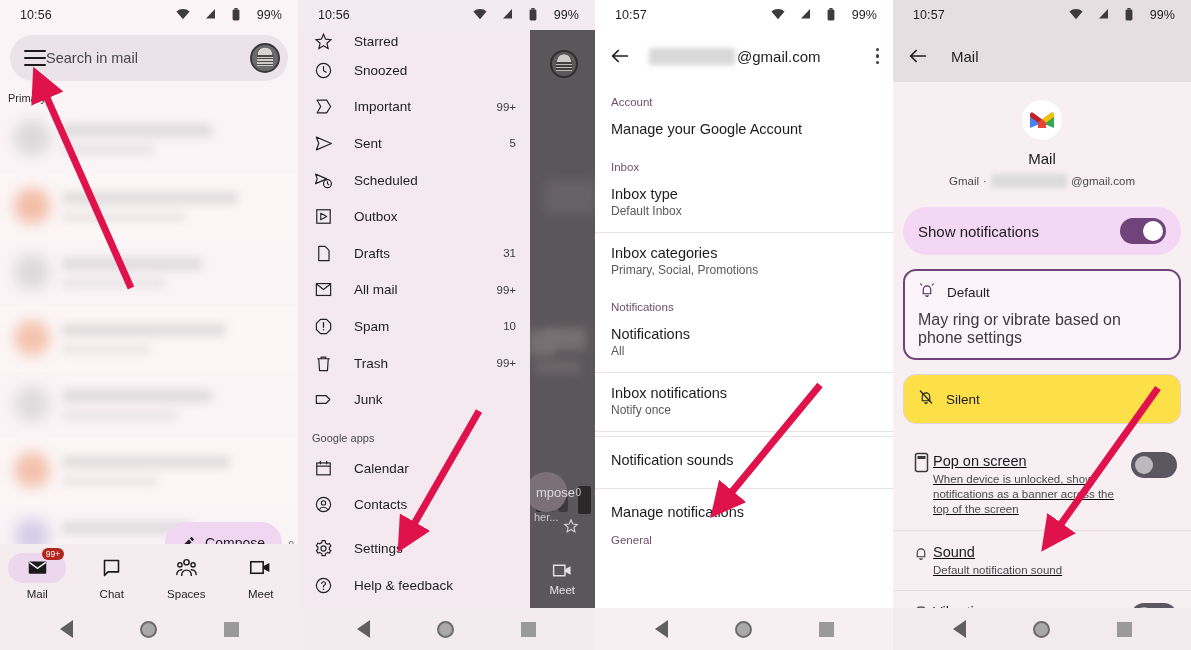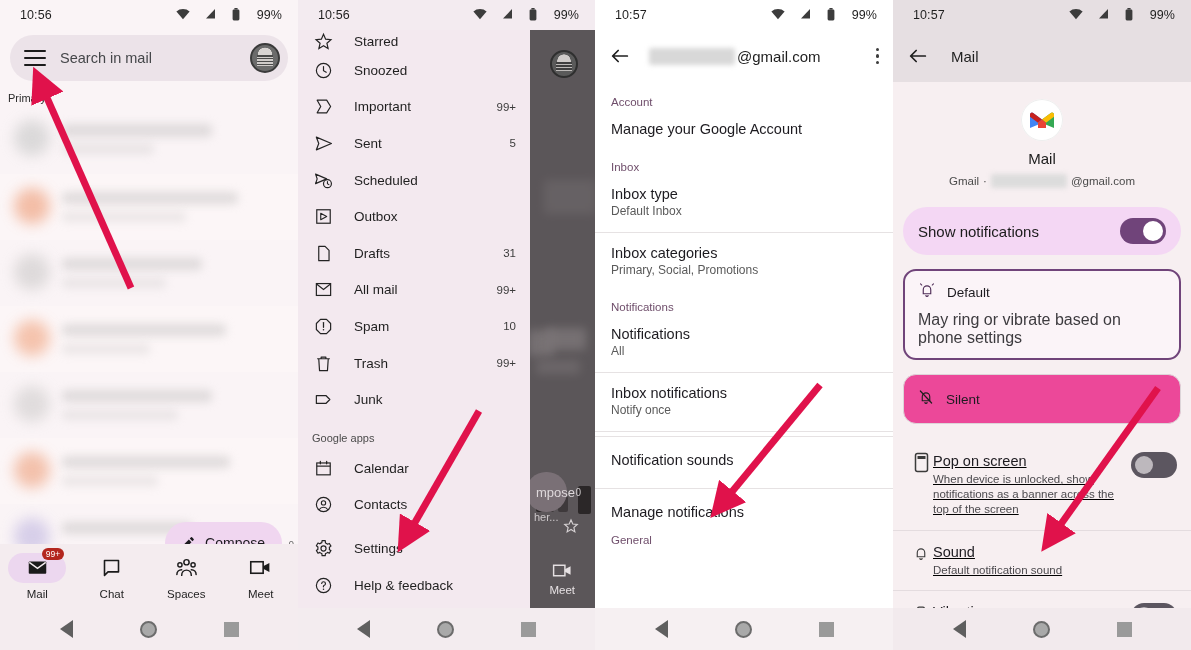--- a/index.html
+++ b/index.html
@@ -25,21 +25,21 @@
     font-size: 12.5px; color: #1f1f1f; letter-spacing: .1px;
   }
   .sb-right { display: flex; align-items: flex-start; gap: 15px; }
   .sb-right svg { display: block; }
   .sb-pct { font-size: 12.5px; margin-left: 2px; }
 
   
   .searchbar {
     margin: 5px 10px 0 10px; height: 46px; border-radius: 26px;
     background: #ece3e9; display: flex; align-items: center;
-    padding: 0 8px 0 14px; gap: 14px;
+    padding: 0 8px 0 14px; 
   }
   .hamburger { width: 22px; height: 16px; display: flex; flex-direction: column; justify-content: space-between; flex: none; }
   .hamburger i { display: block; height: 2.4px; background: #1b1b1b; border-radius: 2px; }
   .search-text { flex: 1; font-size: 14.5px; color: #45474a; }
   .avatar {
     width: 30px; height: 30px; border-radius: 50%; flex: none;
     background: radial-gradient(circle at 50% 38%, #d8d4d2 0 34%, #6b6b6b 36% 100%);
     border: 2px solid #3a3a3a;
     position: relative; overflow: hidden;
   }
@@ -168,21 +168,21 @@
   .tgl { width: 46px; height: 26px; border-radius: 14px; position: relative; flex: none; }
   .tgl.on { background: #70447a; }
   .tgl.on::after { content: ""; position: absolute; right: 3px; top: 3px; width: 20px; height: 20px; border-radius: 50%; background: #fff; }
   .tgl.off { background: #5c5660; }
   .tgl.off::after { content: ""; position: absolute; left: 4px; top: 4px; width: 18px; height: 18px; border-radius: 50%; background: #bdb8bd; }
 
   .opt-card {
     margin: 14px 10px 0 10px; border-radius: 13px; padding: 10px 13px 11px 13px;
   }
   .opt-card.sel { border: 2px solid #70447a; background: #fbf4f8; }
-  .opt-card.plain { border: 1px solid #ddd4d8; background: #ec4899; padding: 13px; }
+  .opt-card.plain { border: 1px solid #ddd4d8; background: #fde047; padding: 13px; }
   .opt-head { display: flex; align-items: center; gap: 11px; }
   .opt-head .t { font-size: 13.5px; color: #1d1b20; }
   .opt-desc { font-size: 16px; color: #3d3b3f; margin-top: 8px; }
 
   .row4 { display: flex; align-items: flex-start; padding: 12px 14px 12px 16px; text-decoration: underline; }
   .row4 .ic { width: 24px; flex: none; display: flex; justify-content: center; }
   .row4 .mid { flex: 1; }
   .row4 .t { font-size: 14.5px; color: #1d1b20; }
   .row4 .s { font-size: 11.5px; color: #4c4a4e; margin-top: 2px; line-height: 1.32; }
   .div4 { height: 1px; background: #e4dcdf; }

